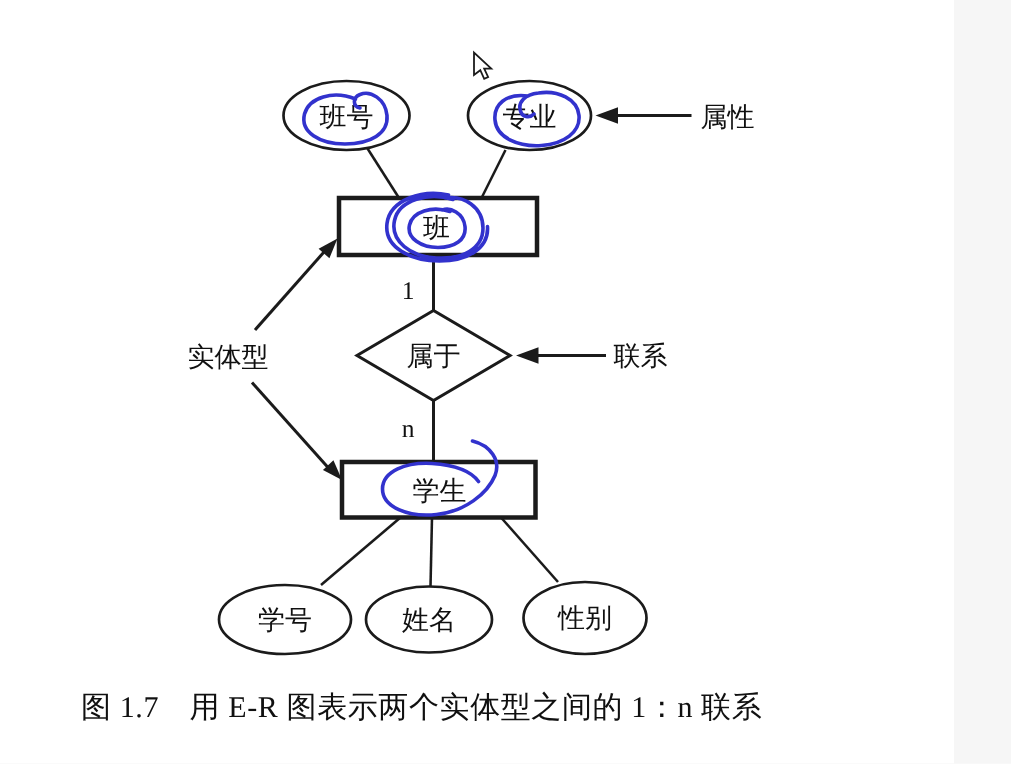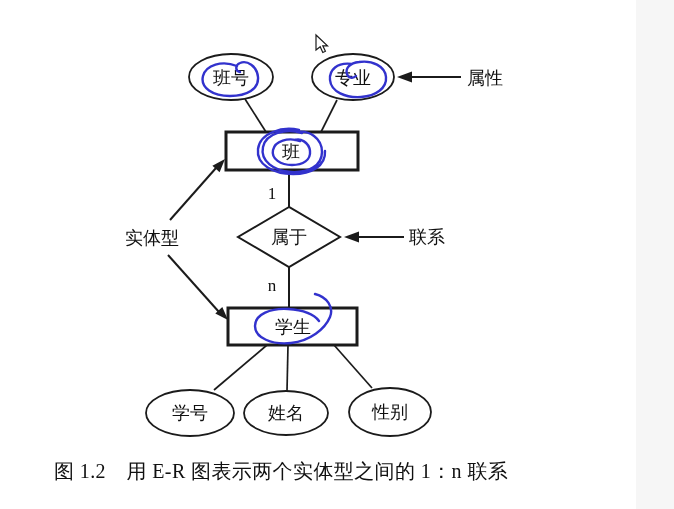--- a/index.html
+++ b/index.html
@@ -84,14 +84,14 @@
     <path class="ink" d="M 237,66 C 222,60 206,65 203,76 C 200,88 213,96 230,96 C 247,96 259,89 258,77 C 257,66 247,60 240,63 C 235,65 235,71 240,72" stroke="#3232cd"></path>
     <path class="ink" d="M 352,64 C 337,62 329,70 330,80 C 331,92 346,98 361,97 C 376,96 387,88 386,77 C 385,66 372,60 359,62 C 350,63 345,68 347,74 C 348,78 353,79 356,76" stroke="#3232cd"></path>
     <path class="ink" d="M 302,133 C 286,128 266,133 263,147 C 260,161 274,171 291,172 C 308,173 322,166 322,152 C 322,138 309,130 297,132 M 299,130 C 282,126 260,133 258,149 C 256,165 274,174 293,174 C 311,174 326,166 325,151 M 300,141 C 288,137 275,141 273,150 C 271,159 281,165 292,165 C 303,165 311,160 310,151 C 309,142 300,138 295,140" stroke="#3232cd"></path>
     <path class="ink" d="M 315,294 C 327,297 334,307 330,317 C 325,329 310,341 291,343 C 272,345 255,338 255,326 C 255,314 271,308 288,309 C 303,310 314,314 319,321" stroke="#3232cd"></path>
 
     <g transform="translate(316,35)">
       <path d="M0,0 L0,15 L4.2,11.8 L6.8,17.5 L9.4,16.3 L6.8,10.8 L11.5,10.8 Z" fill="#ffffff" stroke="#1b1b1b" stroke-width="1.2"></path>
     </g>
   </svg>
 
-  <div id="caption">图 1.2　用 E-R 图表示两个实体型之间的 1：n 联系</div>
+  <div id="caption">图 1.7　用 E-R 图表示两个实体型之间的 1：n 联系</div>
 </div>
 
 </body></html>

